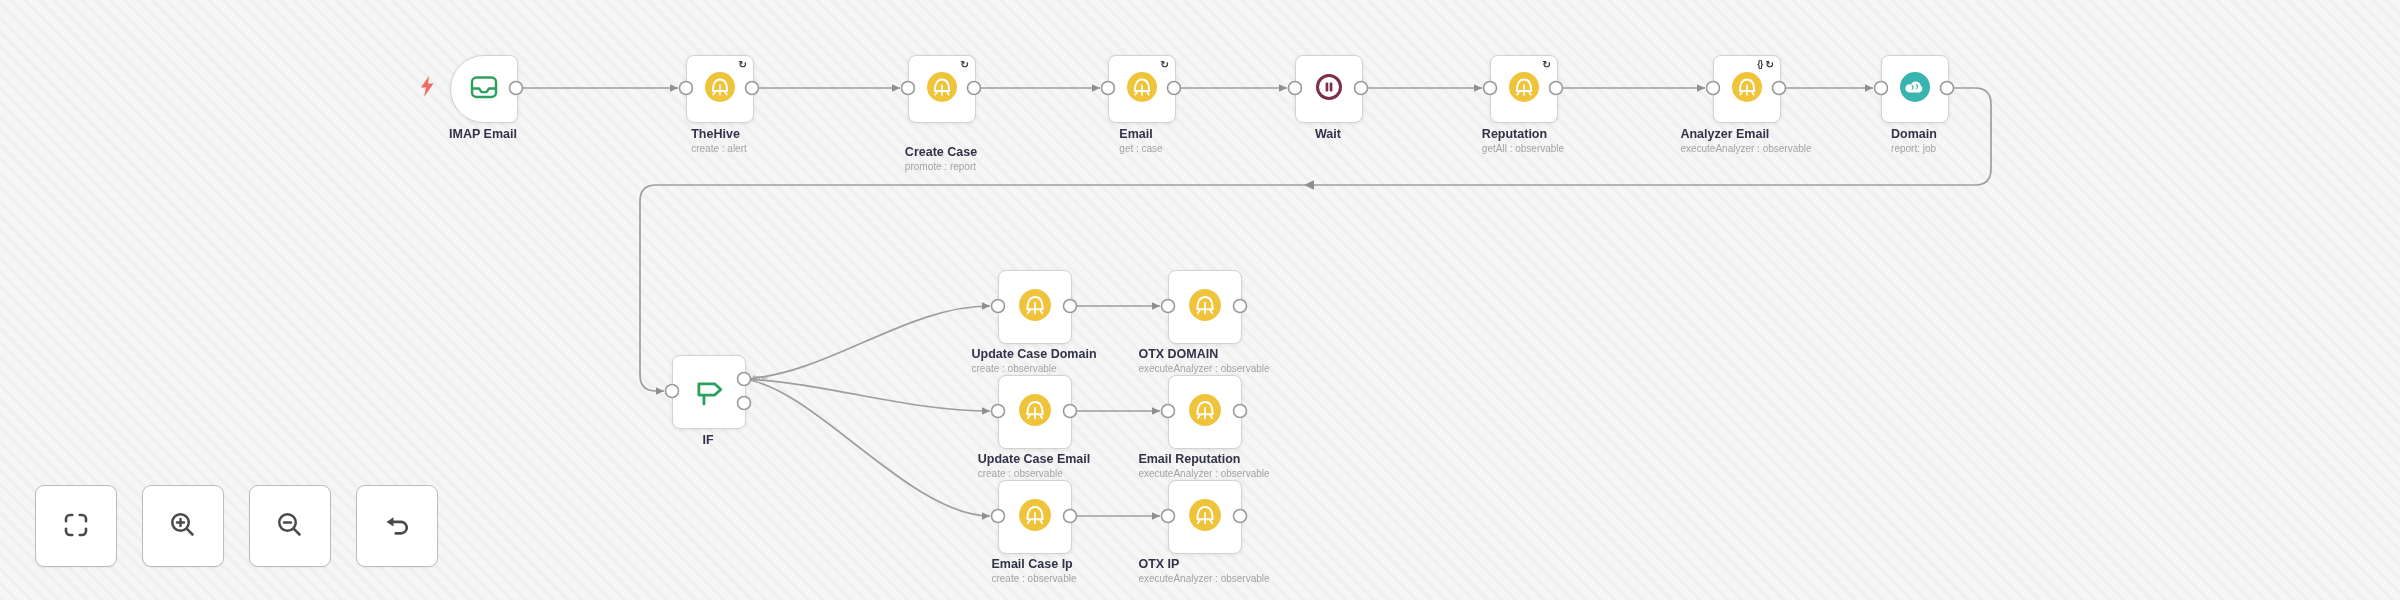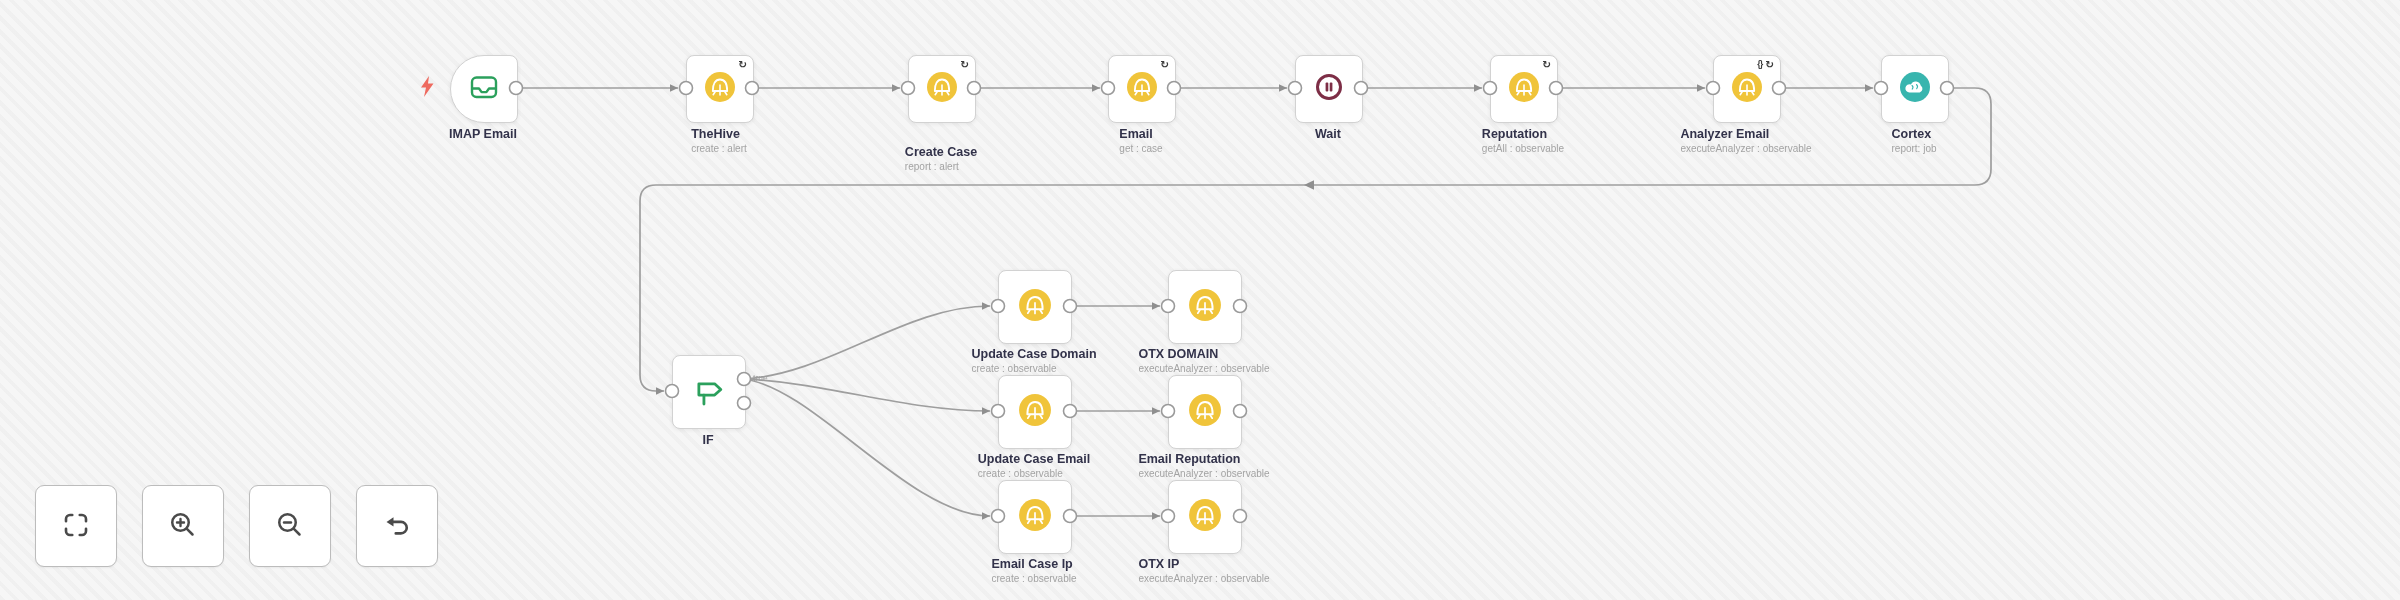--- a/index.html
+++ b/index.html
@@ -185,40 +185,40 @@
   <div class="nlabel" style="left:483px;top:127px">
     <div class="nname">IMAP Email</div>
       <div class="nsub"></div>
   </div>
   <div class="nlabel" style="left:719px;top:127px">
     <div class="nname">TheHive</div>
       <div class="nsub">create : alert</div>
   </div>
   <div class="nlabel" style="left:941px;top:145px">
     <div class="nname">Create Case</div>
-      <div class="nsub">report : alert</div>
+      <div class="nsub">promote : report</div>
   </div>
   <div class="nlabel" style="left:1141px;top:127px">
     <div class="nname">Email</div>
       <div class="nsub">get : case</div>
   </div>
   <div class="nlabel" style="left:1328px;top:127px">
     <div class="nname">Wait</div>
       <div class="nsub"></div>
   </div>
   <div class="nlabel" style="left:1523px;top:127px">
     <div class="nname">Reputation</div>
       <div class="nsub">getAll : observable</div>
   </div>
   <div class="nlabel" style="left:1746px;top:127px">
     <div class="nname">Analyzer Email</div>
       <div class="nsub">executeAnalyzer : observable</div>
   </div>
   <div class="nlabel" style="left:1914px;top:127px">
-    <div class="nname">Cortex</div>
+    <div class="nname">Domain</div>
       <div class="nsub">report: job</div>
   </div>
   <div class="nlabel" style="left:708px;top:433px">
     <div class="nname">IF</div>
   </div>
   <div class="nlabel" style="left:1034px;top:347px">
     <div class="nname">Update Case Domain</div>
       <div class="nsub">create : observable</div>
   </div>
   <div class="nlabel" style="left:1204px;top:347px">

